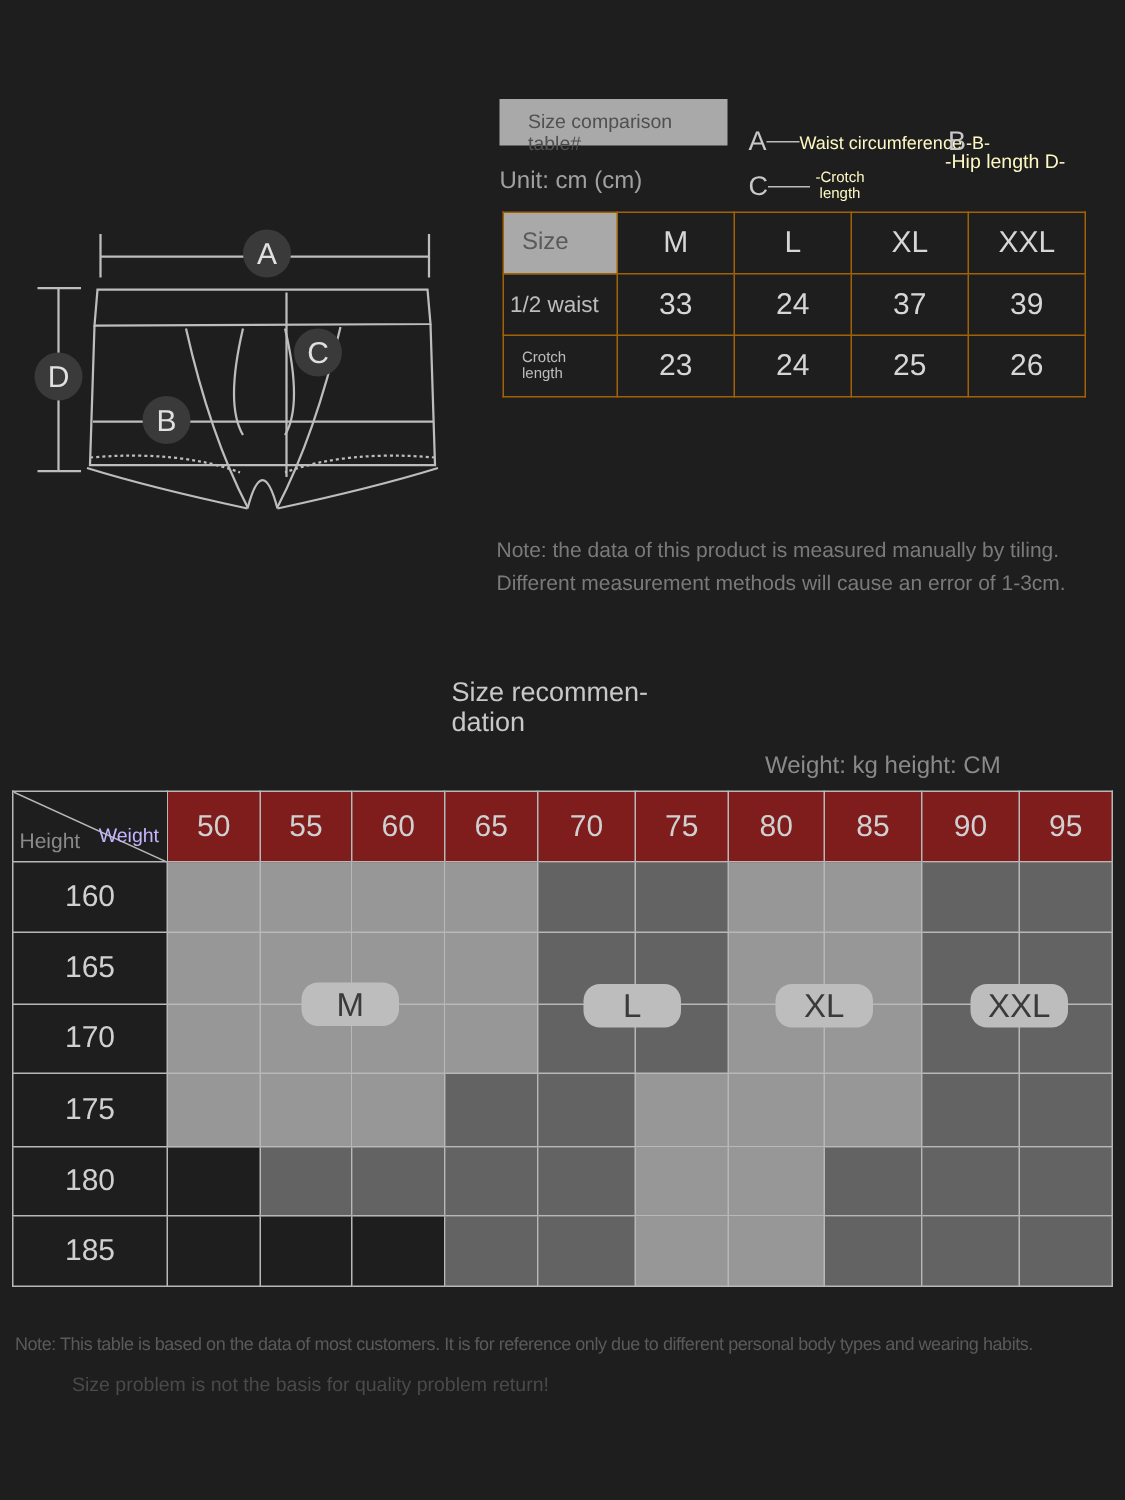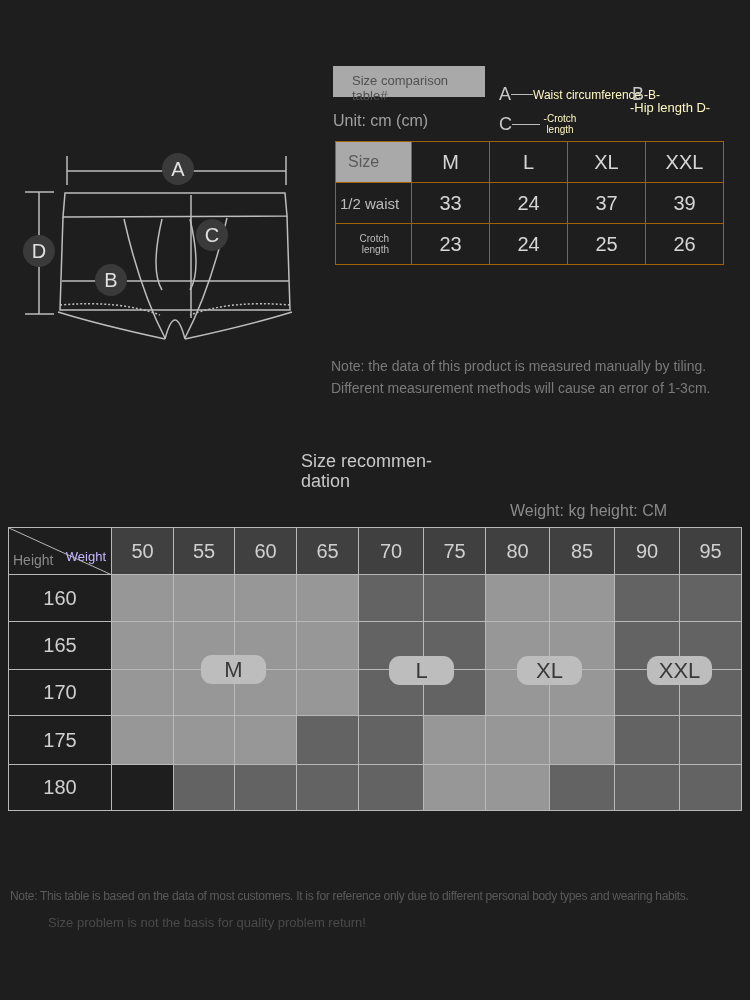--- a/index.html
+++ b/index.html
@@ -13,21 +13,21 @@
   table.spec { position: absolute; left: 335px; top: 141px; border-collapse: collapse; }
   table.spec td { border: 1px solid #a16207; width: 78px; height: 41px; text-align: center; font-size: 20px; color: #d6d6d6; background: #1f1e1f; }
   table.spec td.lbl { width: 76px; text-align: left; padding-left: 4px; color: #bdbdbd; }
   table.spec td.hdr-size { background: #a9a9a9; color: #5a5a5a; font-size: 16px; padding-left: 12px; }
   .note { color: #7a7a7a; font-size: 14px; line-height: 22px; }
   #rec-title { left: 301px; top: 451px; font-size: 18px; line-height: 20px; color: #c8c8c8; width: 160px; }
   #units2 { left: 510px; top: 502px; font-size: 16px; color: #8a8a8a; }
   table.grid { position: absolute; left: 8px; top: 527px; border-collapse: collapse; }
   table.grid td { border: 1px solid #b8b8b8; text-align: center; font-size: 20px; color: #d0d0d0; }
   table.grid td.corner { width: 103px; height: 47px; background: #1f1e1f; position: relative; font-size: 13px; }
-  table.grid td.wh { background: #404040; height: 47px; }
+  table.grid td.wh { background: #7f1d1d; height: 47px; }
   table.grid td.hh { background: #1f1e1f; width: 103px; }
   td.c-light { background: #979797; }
   td.c-dark { background: #636363; }
   td.c-black { background: #1f1e1f; }
   .pill { position: absolute; height: 29px; background: #bdbdbd; border-radius: 11px; color: #3a3a3a; font-size: 22px; text-align: center; line-height: 29px; }
   #foot1 { left: 10px; top: 889px; font-size: 12px; color: #5a5a5a; letter-spacing: -0.3px; }
   #foot2 { left: 48px; top: 915px; font-size: 13px; color: #4a4a4a; }
 </style>
 </head>
 <body>
@@ -101,21 +101,21 @@
     <td>XXL</td>
   </tr>
   <tr>
     <td class="lbl" style="font-size:15px;">1/2 waist</td>
     <td>33</td>
     <td>24</td>
     <td>37</td>
     <td>39</td>
   </tr>
   <tr>
-    <td class="lbl" style="font-size:10px;line-height:11px;padding-left:12px;padding-right:22px;text-align:right;">Crotch length</td>
+    <td class="lbl" style="font-size:10px;line-height:11px;padding-left:12px;padding-right:32px;">Crotch length</td>
     <td>23</td>
     <td>24</td>
     <td>25</td>
     <td>26</td>
   </tr>
 </tbody>
   </table>
 
 <div class="abs note" style="left:331px;top:355px;">
   <div>Note: the data of this product is measured manually by tiling.</div>
@@ -204,20 +204,33 @@
     <td class="c-dark"></td>
         <td class="c-dark"></td>
         <td class="c-dark"></td>
         <td class="c-dark"></td>
     <td class="c-light"></td>
         <td class="c-light"></td>
     <td class="c-dark"></td>
         <td class="c-dark"></td>
         <td class="c-dark"></td>
   </tr>
+  <tr style="height:47px">
+    <td class="hh">185</td>
+    <td class="c-black"></td>
+        <td class="c-black"></td>
+        <td class="c-black"></td>
+    <td class="c-dark"></td>
+        <td class="c-dark"></td>
+    <td class="c-light"></td>
+        <td class="c-light"></td>
+    <td class="c-dark"></td>
+        <td class="c-dark"></td>
+        <td class="c-dark"></td>
+  </tr>
 </tbody>
   </table>
 
 <div class="pill" style="left:201px;top:655px;width:65px;">M</div>
 <div class="pill" style="left:389px;top:656px;width:65px;">L</div>
 <div class="pill" style="left:517px;top:656px;width:65px;">XL</div>
 <div class="pill" style="left:647px;top:656px;width:65px;">XXL</div>
 
 <div id="foot1" class="abs">Note: This table is based on the data of most customers. It is for reference only due to different personal body types and wearing habits.</div>
 <div id="foot2" class="abs">Size problem is not the basis for quality problem return!</div>

